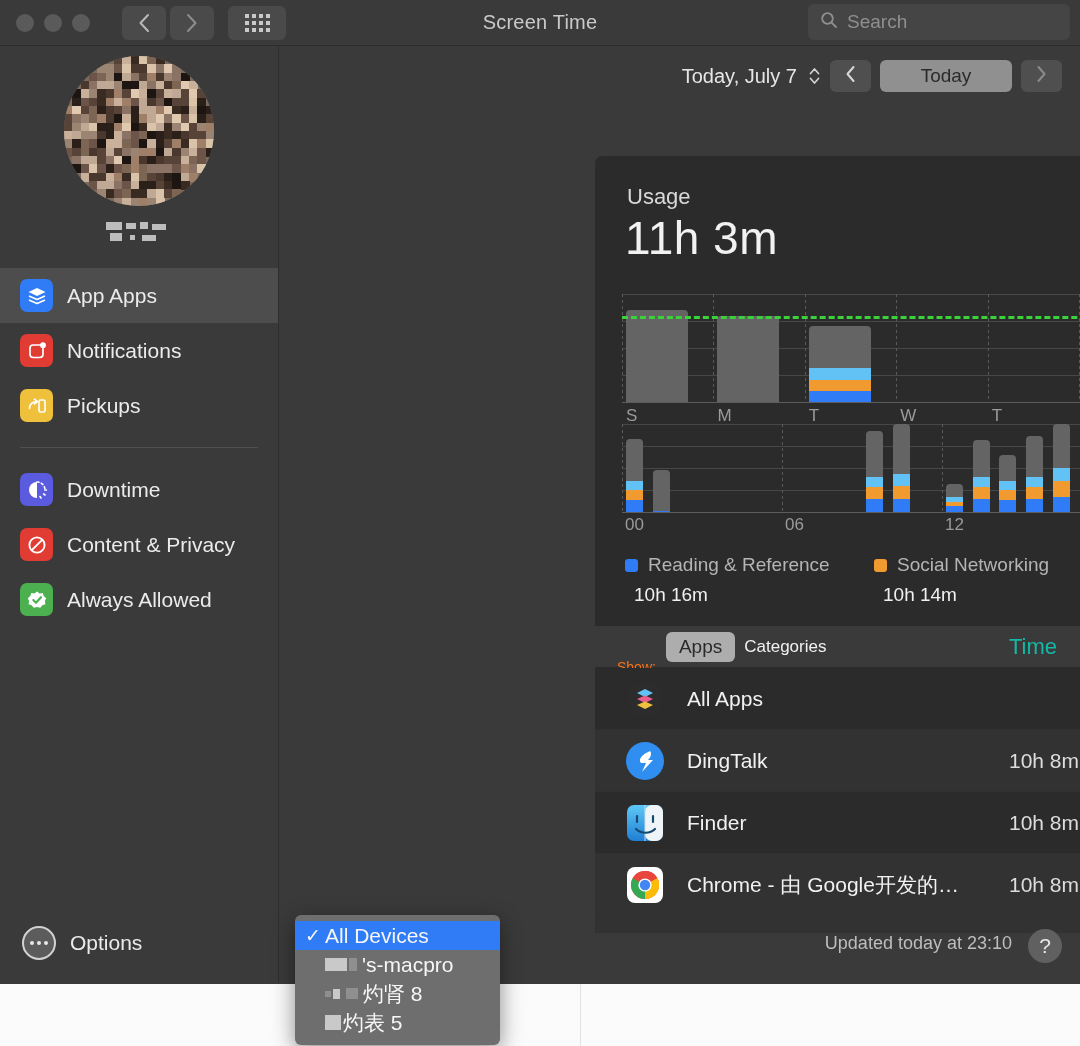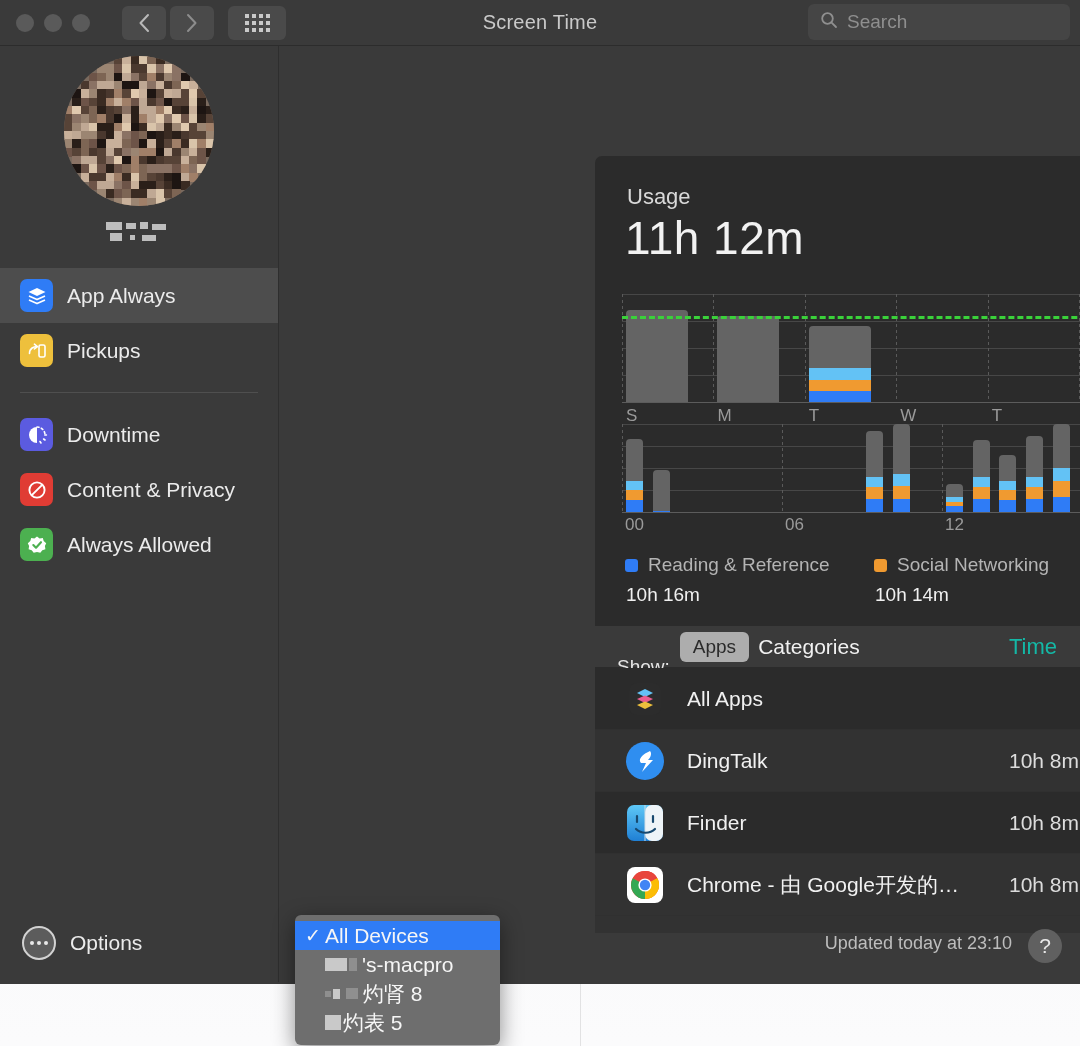--- a/index.html
+++ b/index.html
@@ -145,34 +145,34 @@
   #avgline {
     position:absolute; height:0; border-top:3px dashed #3ad13a;
   }
 
   
   #legend { position:absolute; left:30px; top:398px; width:670px; }
   .leg { position:absolute; top:0; }
   .leg .row1 { display:flex; align-items:center; gap:10px; }
   .leg .swatch { width:13px;height:13px;border-radius:3px; display:block;}
   .leg .name { color:#b4b4b4; font-size:19px; }
-  .leg .val { color:#f0f0f0; font-size:19px; margin-top:8px; margin-left:1px; }
+  .leg .val { color:#f0f0f0; font-size:19px; margin-top:8px; margin-left:9px; }
 
   
   #showbar {
     position:absolute; left:0; top:470px; width:730px; height:42px;
     background:#3a3a3a; display:flex; align-items:center;
     border-bottom:1px solid #2b2b2b;
   }
-  #show-text { margin-left:22px; color:#e5e5e5; font-size:19px;margin-top:40px; }
+  #show-text { margin-left:22px; color:#f97316; font-size:14px;margin-top:40px; }
   #seg-apps {
     margin-left:10px; padding:4px 13px; border-radius:6px;
     background:#adadad; color:#2a2a2a; font-size:19px;
   }
-  #seg-cats { margin-left:9px; color:#f1f1f1; font-size:21px; }
+  #seg-cats { margin-left:9px; color:#f1f1f1; font-size:17px; }
   #col-time { position:absolute; left:414px; color:#14b8a6; font-size:22px; }
 
   
   #applist { position:absolute; left:0; top:512px; width:730px; bottom:0; overflow:hidden; }
   .approw {
     height:62px; display:flex; align-items:center; position:relative;
     border-bottom:1px solid #303030;
   }
   .approw.alt { background:#2b2b2b; }
   .approw.reg { background:#323232; }
@@ -545,23 +545,32 @@
 
       <div class="nav">
         <div class="nav-item active">
           <span class="nav-ico" style="background:#2f7cf6">
             <svg width="22" height="22" viewBox="0 0 22 22" fill="none" stroke="#fff" stroke-width="1.6" stroke-linejoin="round">
               <path d="M11 3 L19.5 7 L11 11 L2.5 7 Z" fill="#fff" stroke="none"></path>
               <path d="M3 11 L11 14.6 L19 11"></path>
                 <path d="M3 15 L11 18.6 L19 15"></path>
             </svg>
           </span>
-          <span>App Always</span>
+          <span>App Apps</span>
         </div>
 
+        <div class="nav-item">
+          <span class="nav-ico" style="background:#e03c34">
+            <svg width="22" height="22" viewBox="0 0 22 22" fill="none">
+              <rect x="4" y="5" width="13" height="12.5" rx="3.2" stroke="#fff" stroke-width="1.7"></rect>
+              <circle cx="17" cy="5.2" r="2.9" fill="#fff"></circle>
+            </svg>
+          </span>
+          <span>Notifications</span>
+        </div>
 
         <div class="nav-item">
           <span class="nav-ico" style="background:#eec03c">
             <svg width="22" height="22" viewBox="0 0 22 22" fill="none" stroke="#fff" stroke-width="1.6">
               <rect x="13" y="5" width="6" height="12" rx="1.6"></rect>
               <path d="M3.5 13.5 C3.5 8 8 6.6 11 6.6" stroke-linecap="round"></path>
               <path d="M8.4 4.2 L11.4 6.6 L8.4 9" stroke-linecap="round" stroke-linejoin="round" fill="none"></path>
             </svg>
           </span>
           <span>Pickups</span>
@@ -610,26 +619,52 @@
           <i></i>
             <i></i>
             <i></i>
         </span>
         <span>Options</span>
       </div>
     </div>
 
     <div id="content">
 
+      <div id="datebar">
+        <span id="date-label">Today, July 7</span>
+        <span class="stepper">
+          <span>
+            <svg width="13" height="22" viewBox="0 0 13 22" fill="none" stroke="currentColor" stroke-width="1.7" stroke-linecap="round" stroke-linejoin="round">
+              <path d="M2.5 8.5 L6.5 4 L10.5 8.5"></path>
+                <path d="M2.5 13.5 L6.5 18 L10.5 13.5"></path>
+            </svg>
+          </span>
+        </span>
+        <span class="dbtn arrow">
+          <span>
+            <svg width="11" height="18" viewBox="0 0 11 18">
+                <path d="M8.5 2 L2.5 9 L8.5 16" stroke="currentColor" stroke-width="2" fill="none" stroke-linecap="round" stroke-linejoin="round"></path>
+              </svg>
+          </span>
+        </span>
+        <span class="dbtn today">Today</span>
+        <span class="dbtn arrow dim">
+          <span>
+            <svg width="11" height="18" viewBox="0 0 11 18">
+                <path d="M2.5 2 L8.5 9 L2.5 16" stroke="currentColor" stroke-width="2" fill="none" stroke-linecap="round" stroke-linejoin="round"></path>
+              </svg>
+          </span>
+        </span>
+      </div>
 
       <div id="cardwrap">
 
         <div id="card-usage">
           <div id="usage-label">Usage</div>
-          <div id="usage-total">11h 12m</div>
+          <div id="usage-total">11h 3m</div>
 
           <div class="chart" id="weekly-chart" style="left:27px; top:138px; width:640px; height:108px;">
               <div class="axis-line" style="width: 640px; top: 108px; background: rgb(92, 92, 92);"></div>
               <div class="axis-line" style="width: 640px; top: 81px; background: rgb(71, 71, 71);"></div>
               <div class="axis-line" style="width: 640px; top: 54px; background: rgb(71, 71, 71);"></div>
               <div class="axis-line" style="width: 640px; top: 27px; background: rgb(71, 71, 71);"></div>
               <div class="axis-line" style="width: 640px; top: 0px; background: rgb(71, 71, 71);"></div>
               <div class="vgrid" style="left: 0px;"></div>
               <div class="vgrid" style="left: 91.4286px;"></div>
               <div class="vgrid" style="left: 182.857px;"></div>

